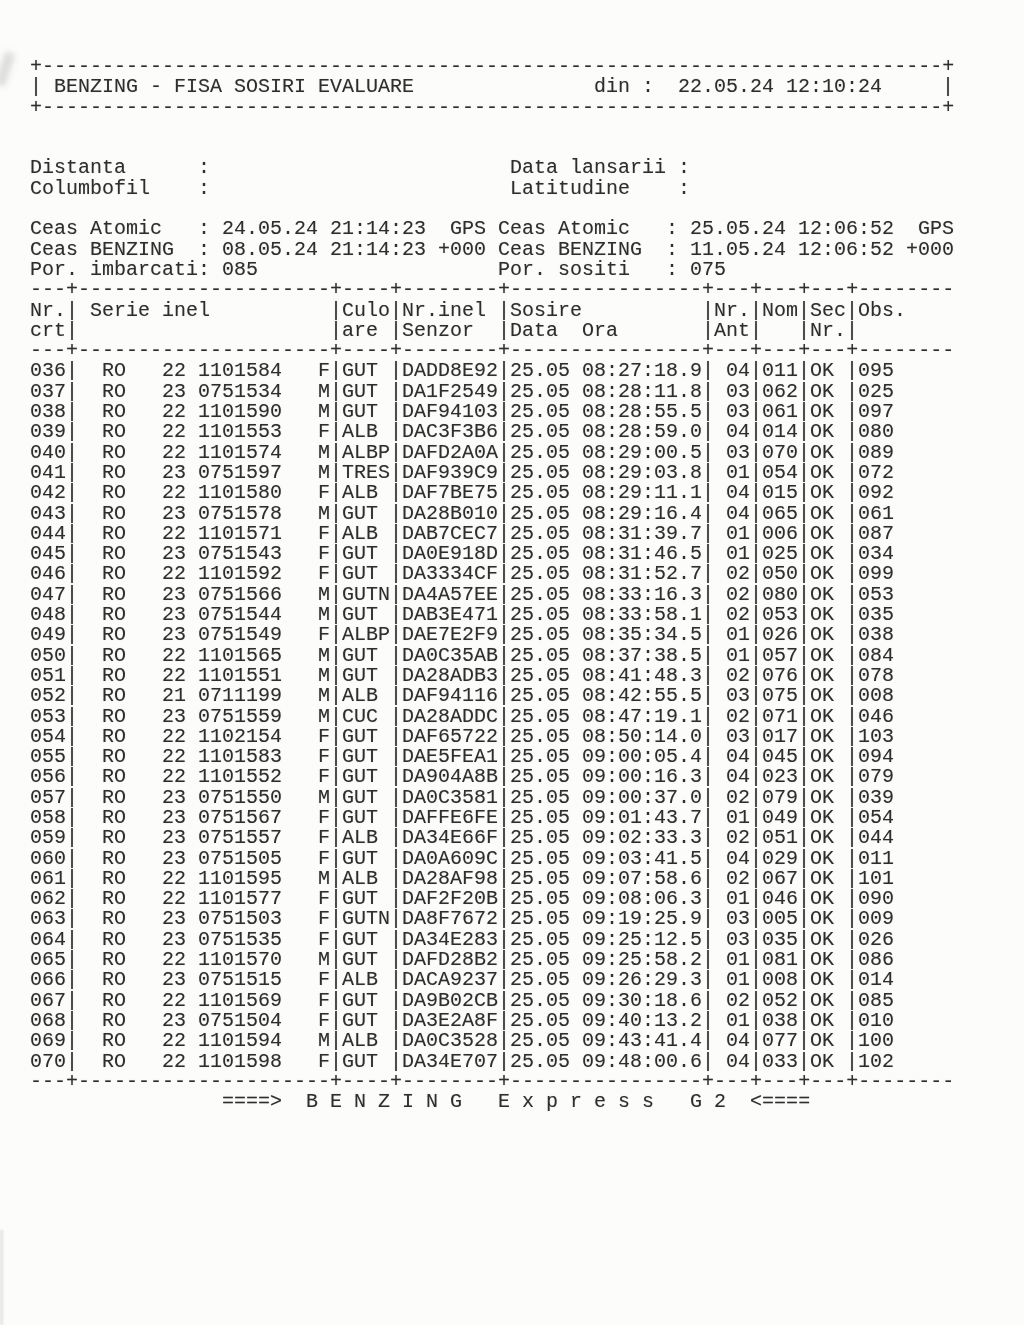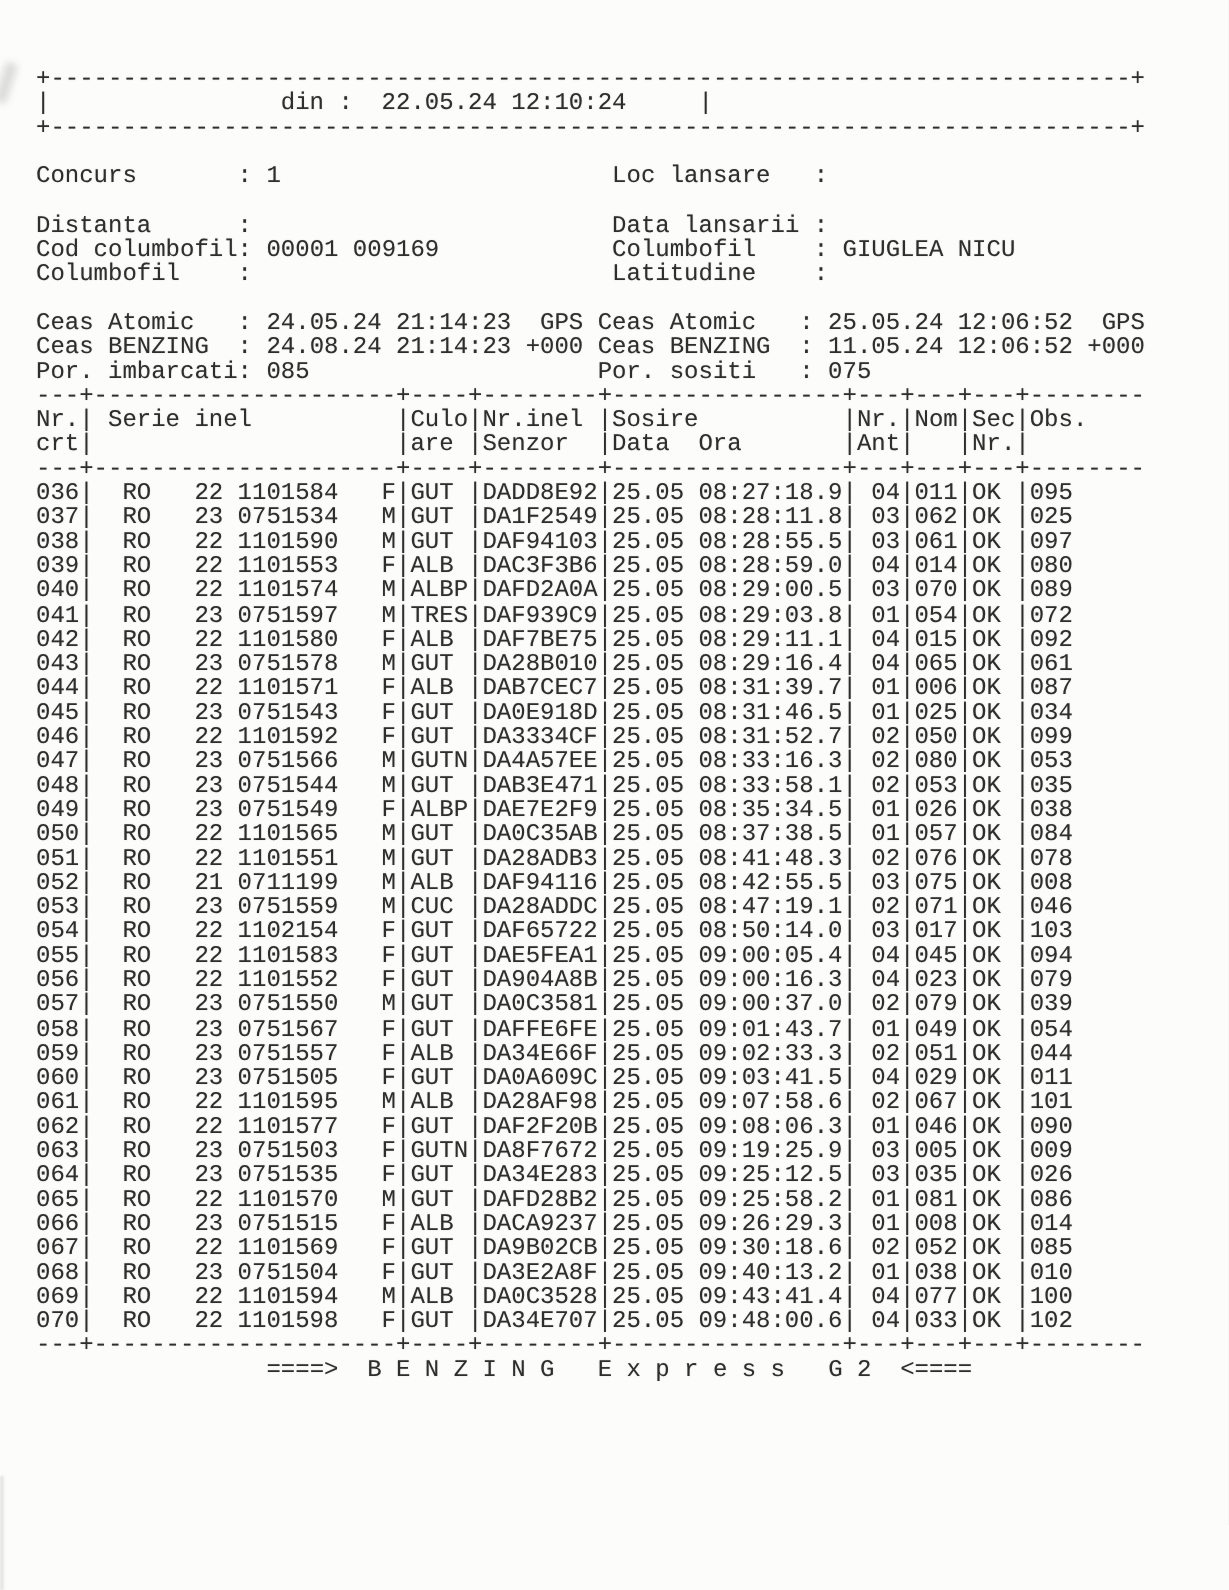--- a/index.html
+++ b/index.html
@@ -28,39 +28,37 @@
 <body>
 
 <div class="page">
   <div class="smudge"></div>
   <div class="smudge2"></div>
 
   <div class="doc">
 
     <div>
       <div class="ln">+---------------------------------------------------------------------------+</div>
-      <div class="ln"><span class="c w1 pipe"></span><span class="c w1"></span><span class="c w15"></span><span class="c w5">din :</span><span class="c w2"></span><span class="c w17">22.05.24 12:10:24</span><span class="c w5"></span><span class="c w1 pipe"></span></div>
+      <div class="ln"><span class="c w1 pipe"></span><span class="c w1"></span><span class="c w30">BENZING - FISA SOSIRI EVALUARE</span><span class="c w15"></span><span class="c w5">din :</span><span class="c w2"></span><span class="c w17">22.05.24 12:10:24</span><span class="c w5"></span><span class="c w1 pipe"></span></div>
       <div class="ln">+---------------------------------------------------------------------------+</div>
     </div>
 
     <div class="ln"></div>
 
     <div>
-      <div class="ln"><span class="c w14">Concurs</span><span class="c w2 colon"></span><span class="c w24">1</span><span class="c w14">Loc lansare</span><span class="c w2 colon"></span><span class="c"></span></div>
       <div class="ln"></div>
       <div class="ln"><span class="c w14">Distanta</span><span class="c w2 colon"></span><span class="c w24"></span><span class="c w14">Data lansarii</span><span class="c w2 colon"></span><span class="c"></span></div>
-      <div class="ln"><span class="c w14">Cod columbofil</span><span class="c w2 colon"></span><span class="c w24">00001 009169</span><span class="c w14">Columbofil</span><span class="c w2 colon"></span><span class="c">GIUGLEA NICU</span></div>
       <div class="ln"><span class="c w14">Columbofil</span><span class="c w2 colon"></span><span class="c w24"></span><span class="c w14">Latitudine</span><span class="c w2 colon"></span><span class="c"></span></div>
     </div>
 
     <div class="ln"></div>
 
     <div>
       <div class="ln"><span class="c w14">Ceas Atomic</span><span class="c w2 colon"></span><span class="c w23">24.05.24 21:14:23  GPS</span><span class="c w14">Ceas Atomic</span><span class="c w2 colon"></span><span class="c">25.05.24 12:06:52  GPS</span></div>
-      <div class="ln"><span class="c w14">Ceas BENZING</span><span class="c w2 colon"></span><span class="c w23">24.08.24 21:14:23 +000</span><span class="c w14">Ceas BENZING</span><span class="c w2 colon"></span><span class="c">11.05.24 12:06:52 +000</span></div>
+      <div class="ln"><span class="c w14">Ceas BENZING</span><span class="c w2 colon"></span><span class="c w23">08.05.24 21:14:23 +000</span><span class="c w14">Ceas BENZING</span><span class="c w2 colon"></span><span class="c">11.05.24 12:06:52 +000</span></div>
       <div class="ln"><span class="c w14">Por. imbarcati</span><span class="c w2 colon"></span><span class="c w23">085</span><span class="c w14">Por. sositi</span><span class="c w2 colon"></span><span class="c">075</span></div>
     </div>
 
     <div>
       <div class="ln">---+---------------------+----+--------+----------------+---+---+---+--------</div>
 
       <div class="ln"><span class="c w3">Nr.</span><span class="c w1 pipe"></span><span class="c w21 ind1">Serie inel</span><span class="c w1 pipe"></span><span class="c w4">Culo</span><span class="c w1 pipe"></span><span class="c w8">Nr.inel</span><span class="c w1 pipe"></span><span class="c w16">Sosire</span><span class="c w1 pipe"></span><span class="c w3">Nr.</span><span class="c w1 pipe"></span><span class="c w3">Nom</span><span class="c w1 pipe"></span><span class="c w3">Sec</span><span class="c w1 pipe"></span><span class="c w8">Obs.</span></div>
 
       <div class="ln"><span class="c w3">crt</span><span class="c w1 pipe"></span><span class="c w21 ind1"></span><span class="c w1 pipe"></span><span class="c w4">are</span><span class="c w1 pipe"></span><span class="c w8">Senzor</span><span class="c w1 pipe"></span><span class="c w16">Data  Ora</span><span class="c w1 pipe"></span><span class="c w3">Ant</span><span class="c w1 pipe"></span><span class="c w3"></span><span class="c w1 pipe"></span><span class="c w3">Nr.</span><span class="c w1 pipe"></span><span class="c w8"></span></div>
 

